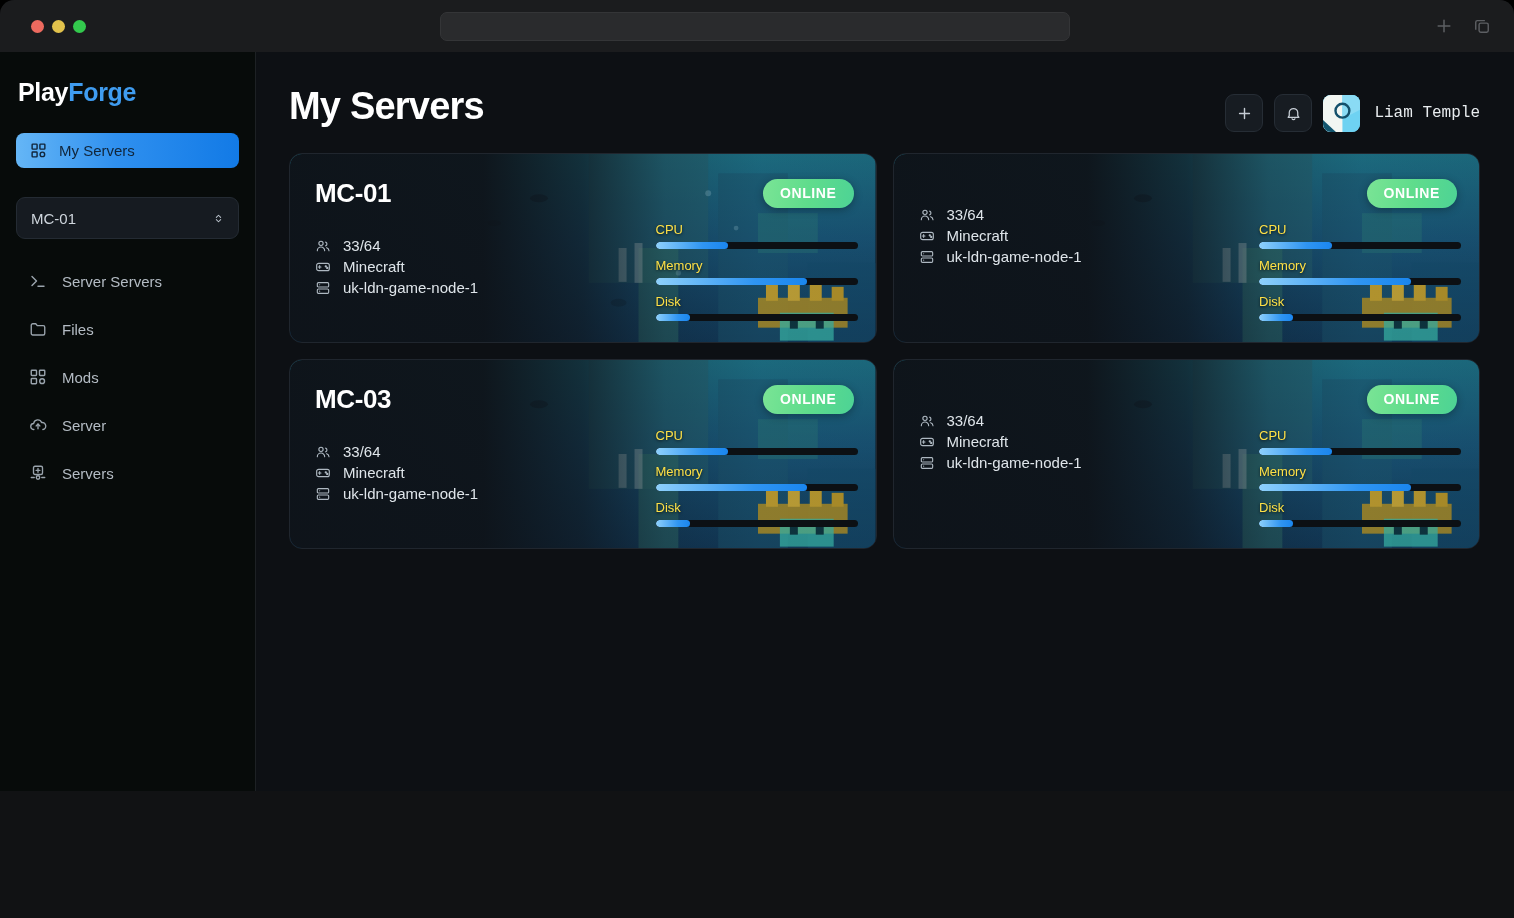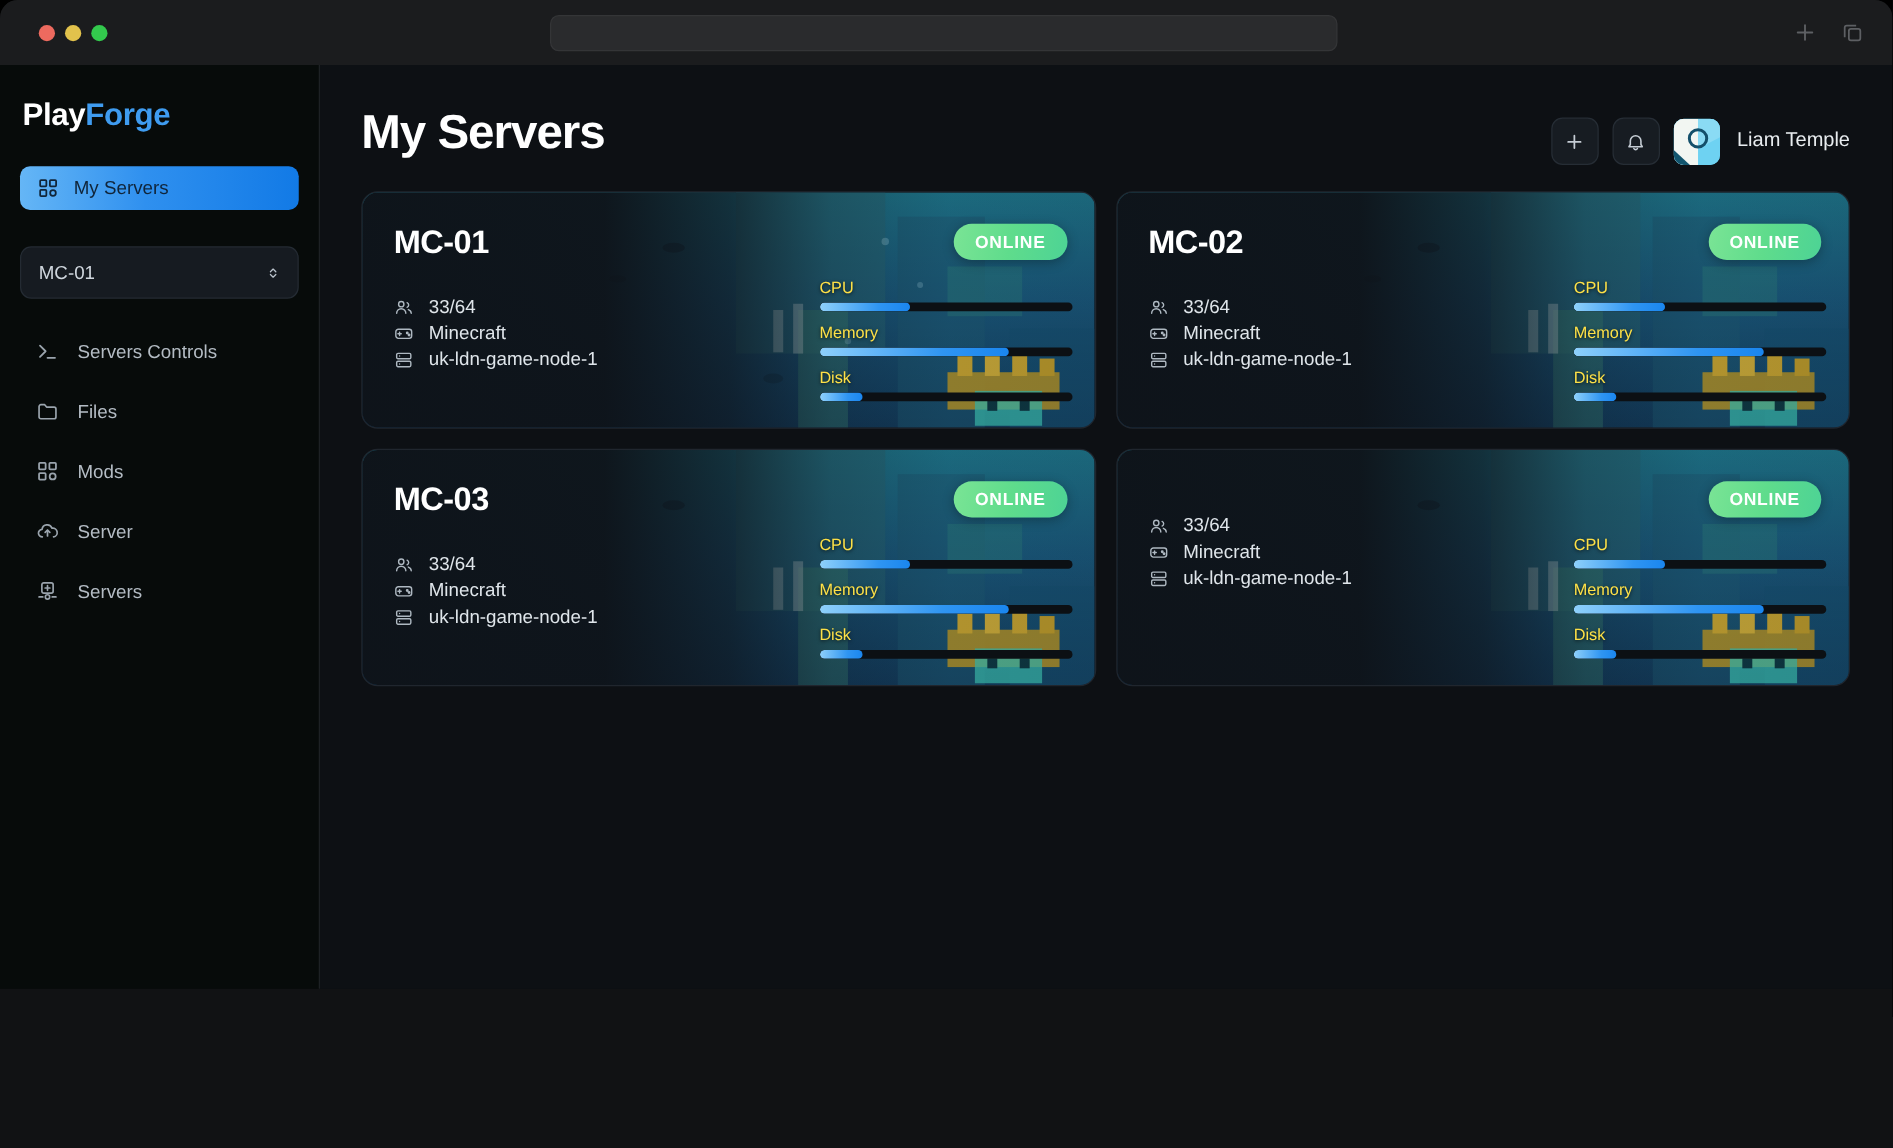--- a/index.html
+++ b/index.html
@@ -125,21 +125,21 @@
     display:flex; align-items:center; justify-content:center;
     color:#c5ccd4;
   }
   .icon-btn svg { width:17px; height:17px; }
   .avatar {
     width:37px; height:37px; border-radius:8px;
     overflow:hidden; flex:0 0 37px;
     background:#66ccf0;
   }
   .avatar svg { width:100%; height:100%; display:block; }
-  .user-name { color:#e8ecef; font-size:16px; margin-left:3px; }
+  .user-name { color:#e8ecef; font-size:16px; margin-left:3px;font-family:Liberation Mono, monospace; }
 
   
   .grid {
     margin:21px 34px 0 33px;
     display:grid;
     grid-template-columns:1fr 1fr;
     gap:16px 16px;
   }
   .card {
     position:relative;
@@ -263,21 +263,21 @@
       </div>
 
       <nav class="nav-list">
         <div class="nav-item">
           <span class="ico">
             <svg viewBox="0 0 24 24" fill="none" stroke="currentColor" stroke-width="1.9" stroke-linecap="round" stroke-linejoin="round">
               <path d="M4 6l6 6-6 6"></path>
                 <path d="M12 19h8"></path>
             </svg>
           </span>
-          <span>Servers Controls</span>
+          <span>Server Servers</span>
         </div>
 
         <div class="nav-item">
           <span class="ico">
             <svg viewBox="0 0 24 24" fill="none" stroke="currentColor" stroke-width="1.8" stroke-linejoin="round">
               <path d="M3 7a2 2 0 0 1 2-2h4l2 2.5h8a2 2 0 0 1 2 2V18a2 2 0 0 1-2 2H5a2 2 0 0 1-2-2z"></path>
             </svg>
           </span>
           <span>Files</span>
         </div>
@@ -468,21 +468,20 @@
               <rect x="528" y="168" width="8" height="8" fill="#0d3b47"></rect>
               <ellipse cx="250" cy="45" rx="9" ry="4" fill="#0d2f44" opacity="0.6"></ellipse>
               <ellipse cx="205" cy="70" rx="7" ry="3" fill="#0d2f44" opacity="0.5"></ellipse>
               <rect x="330" y="95" width="8" height="34" fill="#bcd6da" opacity="0.5"></rect>
               <rect x="346" y="90" width="8" height="40" fill="#cfe3e6" opacity="0.45"></rect>
             </svg>
           </div>
           <div class="card-scrim"></div>
 
           <div class="card-inner">
-            <div class="card-title">MC-02</div>
             <div class="badge">ONLINE</div>
 
             <div class="meta">
               <div class="meta-row">
                 <span class="ico">
                   <svg viewBox="0 0 24 24" fill="none" stroke="currentColor" stroke-width="1.7" stroke-linecap="round" stroke-linejoin="round">
                     <circle cx="9" cy="8" r="3.2"></circle>
                       <path d="M3.5 19a5.5 5.5 0 0 1 11 0"></path>
                     <path d="M16 6.2a3 3 0 0 1 0 5.6"></path>
                       <path d="M17.5 14.5A5 5 0 0 1 21 19"></path>

